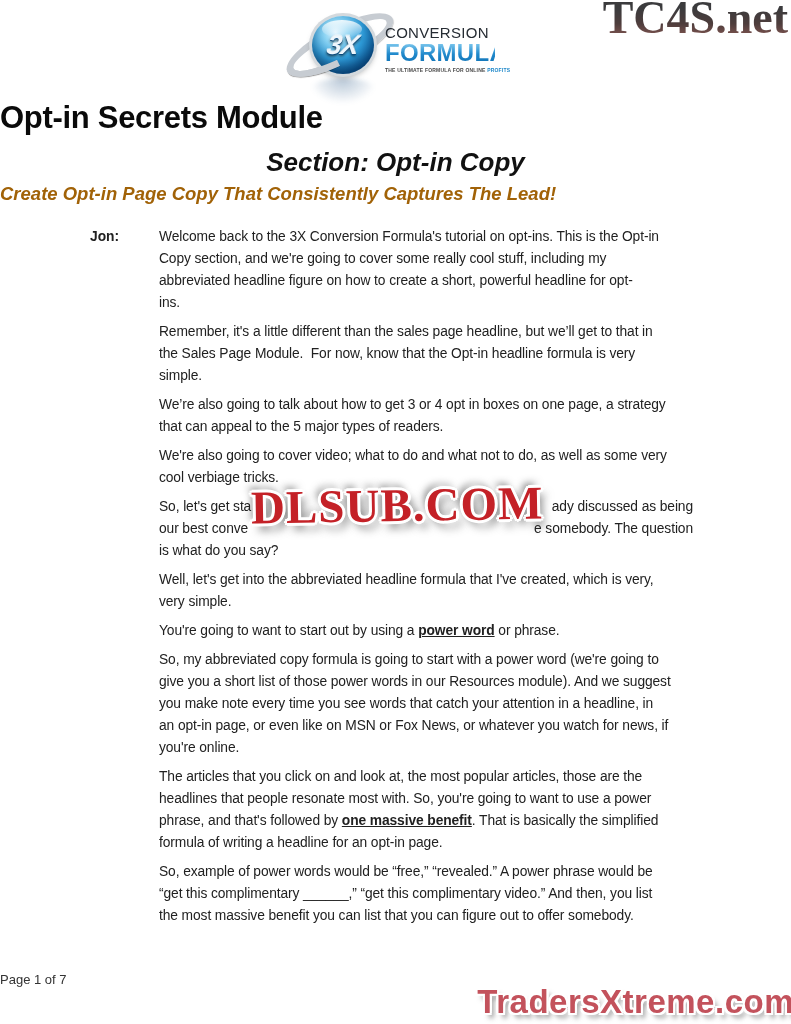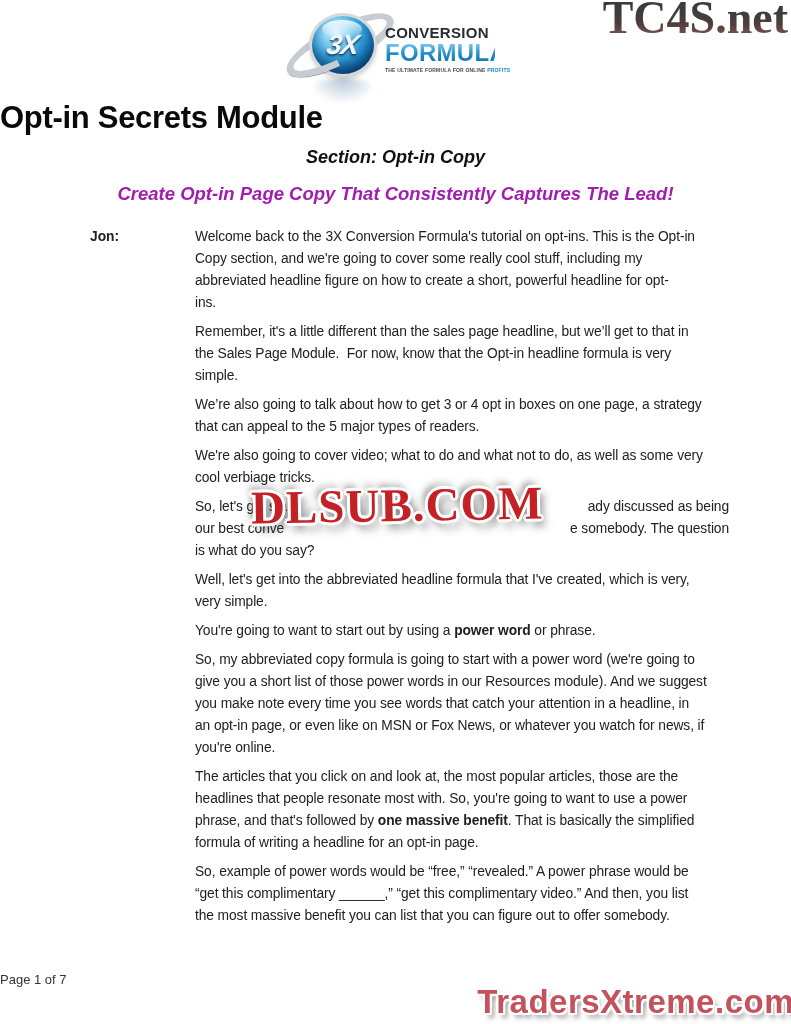--- a/index.html
+++ b/index.html
@@ -28,21 +28,21 @@
   .orb:after {
     content:""; position:absolute; left:10px; top:4px; width:40px; height:18px; border-radius:50%;
     background:linear-gradient(180deg, rgba(255,255,255,.85), rgba(255,255,255,0));
   }
   .orb-text {
     font-style:italic; font-weight:bold; font-size:27px; letter-spacing:-1px;
     color:#eef6fc; transform:skewX(-8deg);
     text-shadow:0 1px 0 #0a4a7e, 0 2px 3px rgba(0,0,0,.65), 0 -1px 0 rgba(255,255,255,.6);
   }
   .logo-words { position:absolute; left:92px; top:22px; z-index:4; width:110px; }
-  .lw1 { font-weight:bold; font-size:15px; letter-spacing:.3px; color:#262c33; }
+  .lw1 { font-weight:normal; font-size:15px; letter-spacing:.3px; color:#262c33; }
   .lw2 {
     font-weight:bold; font-size:24px; letter-spacing:.3px; line-height:1;
     background:linear-gradient(180deg, #8fd4f5 0%, #2089cc 55%, #0e6fb2 100%);
     -webkit-background-clip:text; background-clip:text; color:transparent;
   }
   .lw3 { margin-top:2px; font-size:5px; font-weight:bold; color:#4a4a4a; letter-spacing:.2px; white-space:nowrap; }
   .lw3 .accent { color:#1d87c9; }
   .orb-reflection {
     position:absolute; left:16px; top:76px; width:68px; height:26px; border-radius:50%;
     background:radial-gradient(ellipse at 50% 10%, rgba(30,80,130,.30), rgba(255,255,255,0) 70%);
@@ -54,31 +54,31 @@
     position:absolute; right:3px; top:-6px; line-height:1.05;
     font-family:"Liberation Serif", serif; font-weight:bold; font-size:46px; letter-spacing:0px;
     background:linear-gradient(180deg, #3b3b3d 30%, #4e3d3c 62%, #8a5a55 95%);
     -webkit-background-clip:text; background-clip:text; color:transparent;
   }
 
   
   .h1 { position:absolute; top:100px; width:100%; 
         font-size:31px; font-weight:bold; letter-spacing:-.3px; color:#0a0a0a; }
   .h2 { position:absolute; top:147px; width:100%; text-align:center;
-        font-size:18px; font-weight:bold; font-style:italic; color:#111; }
-  .h3 { position:absolute; top:183px; width:100%; text-align:center;
-        font-size:18.5px; font-weight:bold; font-style:italic; color:#a21caf; }
+        font-size:26px; font-weight:bold; font-style:italic; color:#111; }
+  .h3 { position:absolute; top:183px; width:100%; text-align:left;
+        font-size:18.5px; font-weight:bold; font-style:italic; color:#a16207; }
 
   
   .transcript { position:absolute; left:90px; top:226px; width:640px; color:#212121; }
   .speaker { position:absolute; left:0; top:0; font-weight:bold; font-size:13.8px; line-height:22px; }
-  .paras { margin-left:105px; width:534px; }
+  .paras { margin-left:69px; width:534px; }
   .para { margin-bottom:7px; }
   .line { line-height:22px; font-size:13.8px; letter-spacing:-.1px; white-space:pre; }
-  .line .b { font-weight:bold; }
+  .line .b { font-weight:bold;text-decoration:underline; }
   .gapline { display:flex; }
   .gap { flex:1 1 auto; }
 
   
   .dlsub {
     position:absolute; left:251px; top:478px; z-index:5;
     font-family:"Liberation Serif", serif; font-weight:bold; font-size:47px; letter-spacing:1px;
     color:#c42127; transform:rotate(-1deg);
     text-shadow:
       -3px 0 0 #fff, 3px 0 0 #fff, 0 -3px 0 #fff, 0 3px 0 #fff,

